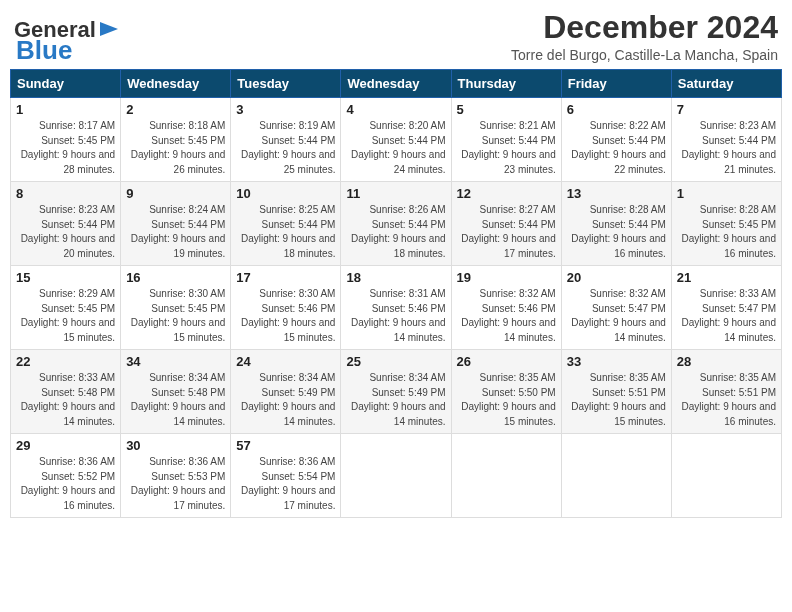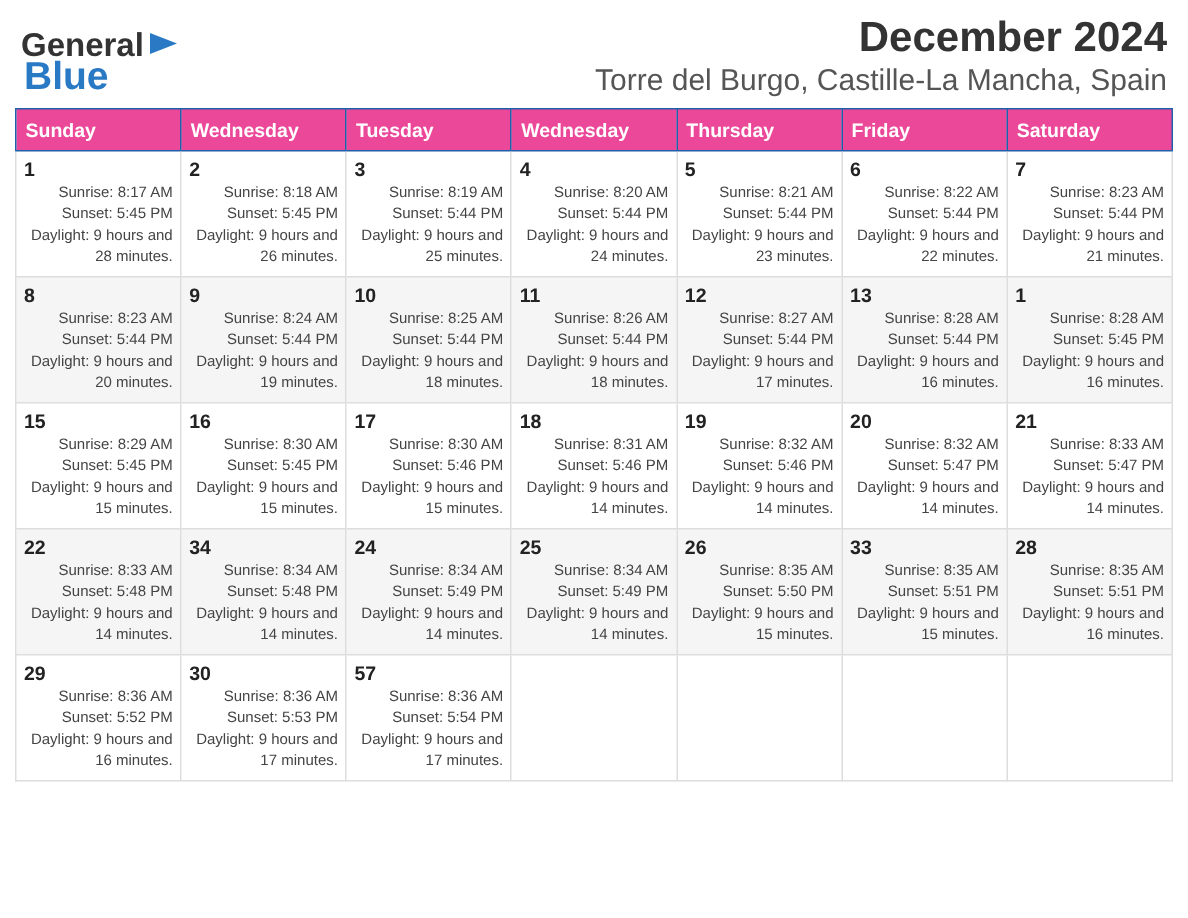--- a/index.html
+++ b/index.html
@@ -6,57 +6,57 @@
     body {
       font-family: Arial, sans-serif;
       background: #fff;
       width: 792px;
       min-height: 612px;
       padding: 10px;
     }
     .header {
       display: flex;
       justify-content: space-between;
-      align-items: center;
+      align-items: flex-end;
       margin-bottom: 6px;
       padding: 0 4px;
     }
     .logo {
       display: flex;
       flex-direction: column;
       align-items: flex-start;
       margin-top: 6px;
     }
     .logo-text {
       font-size: 22px;
       font-weight: bold;
       color: #333;
       line-height: 1;
     }
     .title-block {
       text-align: right;
     }
     .month-title {
-      font-size: 28px;
+      font-size: 32px;
       font-weight: bold;
       color: #333;
       line-height: 1.1;
     }
     .location-title {
-      font-size: 20px;
+      font-size: 14px;
       color: #555;
       margin-top: 2px;
     }
     .calendar {
       width: 100%;
       border-collapse: collapse;
       font-size: 10.5px;
     }
     .calendar th {
-      background-color: #ec4899;
+      background-color: #0c4a6e;
       color: #fff;
       text-align: left;
       padding: 6px 6px;
       font-size: 13px;
       font-weight: bold;
       border: 1px solid #2060aa;
     }
     .calendar td {
       vertical-align: top;
       border: 1px solid #ddd;

